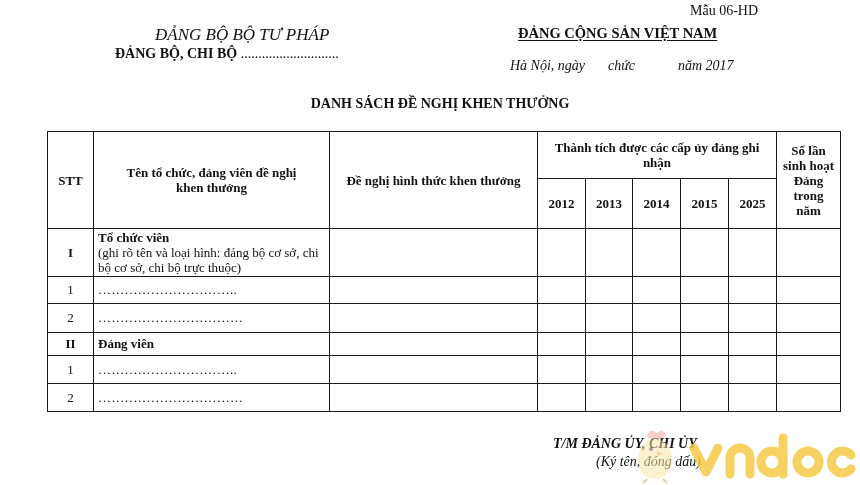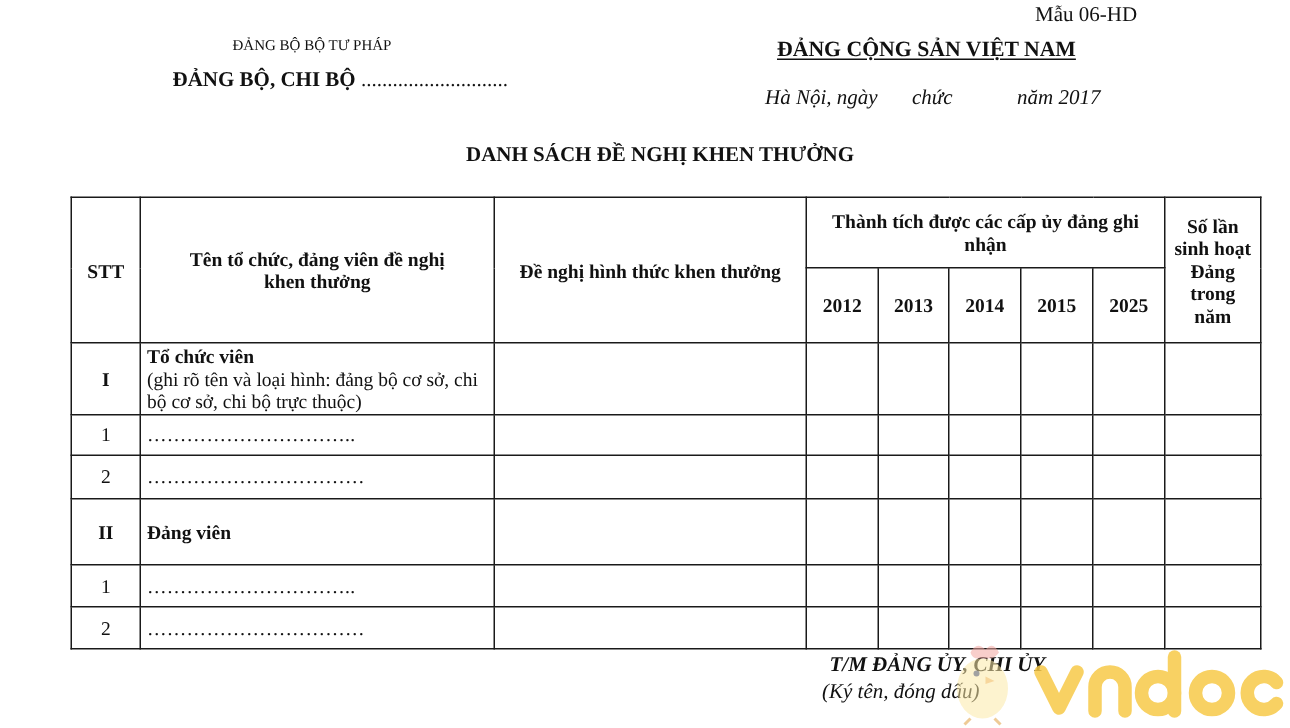--- a/index.html
+++ b/index.html
@@ -1,41 +1,41 @@
 <!DOCTYPE html>
 <html><head>
   <meta charset="utf-8">
   <style>
     html, body { margin: 0; padding: 0; background: #ffffff; }
     body { width: 860px; height: 485px; position: relative; overflow: hidden;
            font-family: "Liberation Serif", "DejaVu Serif", serif; color: #111; }
     .abs { position: absolute; white-space: nowrap; }
     .form-code { left: 690px; top: 3px; font-size: 14px; }
-    .left-org1 { left: 155px; top: 25px; font-size: 10px; }
+    .left-org1 { left: 155px; top: 25px; font-size: 17px; font-style: italic; }
     .left-org2 { left: 115px; top: 46px; font-size: 14px; font-weight: bold; }
     .left-org2 .dots { font-weight: normal; }
     .right-party { left: 518px; top: 25px; font-size: 14.5px; font-weight: bold; text-decoration: underline; text-underline-offset: 2px; }
     .date-line { left: 510px; top: 58px; font-size: 14px; font-style: italic; }
     .date-line span { display: inline-block; }
     .date-line .g1 { width: 98px; }
     .date-line .g2 { width: 70px; }
     .doc-title { left: 0; width: 880px; text-align: center; top: 96px; font-size: 14px; font-weight: bold; }
 
     table.main { position: absolute; left: 47px; top: 131px; border-collapse: collapse;
                  table-layout: fixed; width: 794px; font-size: 13px; }
     table.main td, table.main th { border: 1.5px solid #1a1a1a; padding: 0 4px; vertical-align: middle; }
     table.main th { font-weight: bold; text-align: center; line-height: 15px; }
     .row-sep-gray { border-top-color: #7a7a7a !important; }
     .c-stt { text-align: center; }
     .bold { font-weight: bold; }
     .cell-multiline { line-height: 15px; padding-top: 1px !important; padding-bottom: 1px !important; }
     .cell-dots { letter-spacing: 0.2px; }
 
     .sig-title { left: 553px; top: 436px; font-size: 14px; font-weight: bold; font-style: italic; }
-    .sig-sub { left: 548px; top: 454px; font-size: 14px; font-style: italic; }
+    .sig-sub { left: 596px; top: 454px; font-size: 14px; font-style: italic; }
 
     .wm { position: absolute; left: 686px; top: 428px; width: 175px; height: 55px; pointer-events: none; }
   </style>
 </head>
 <body>
 
 <div class="abs form-code">Mẫu 06-HD</div>
 <div class="abs left-org1">ĐẢNG BỘ BỘ TƯ PHÁP</div>
 <div class="abs left-org2"><span>ĐẢNG BỘ, CHI BỘ</span><span class="dots"> ............................</span></div>
 <div class="abs right-party">ĐẢNG CỘNG SẢN VIỆT NAM</div>
@@ -104,21 +104,21 @@
     <td class="cell-dots row-sep-gray">……………………………</td>
     <td class="row-sep-gray"></td>
     <td class="row-sep-gray"></td>
     <td class="row-sep-gray"></td>
     <td class="row-sep-gray"></td>
     <td class="row-sep-gray"></td>
     <td class="row-sep-gray"></td>
     <td class="row-sep-gray"></td>
   </tr>
 
-  <tr style="height:44px">
+  <tr style="height:23px">
     <td class="c-stt bold">II</td>
     <td class="bold">Đảng viên</td>
     <td></td>
     <td></td>
     <td></td>
     <td></td>
     <td></td>
     <td></td>
     <td></td>
   </tr>

